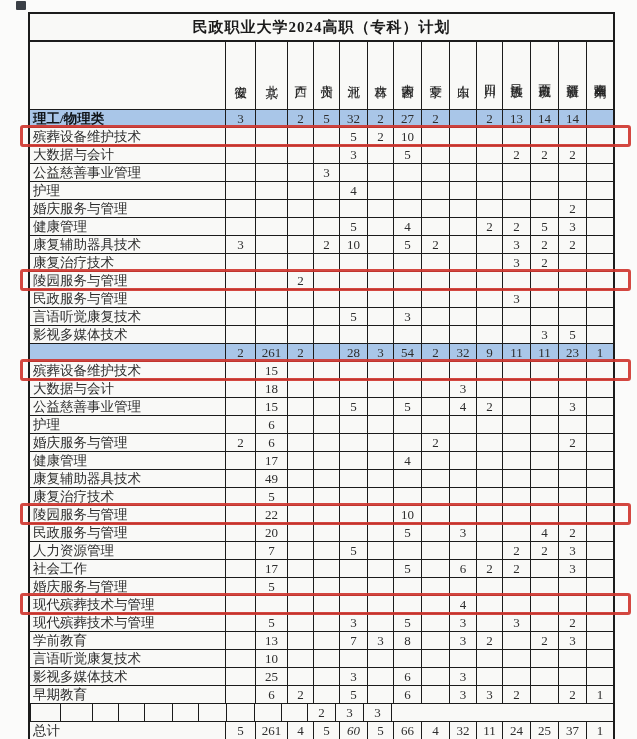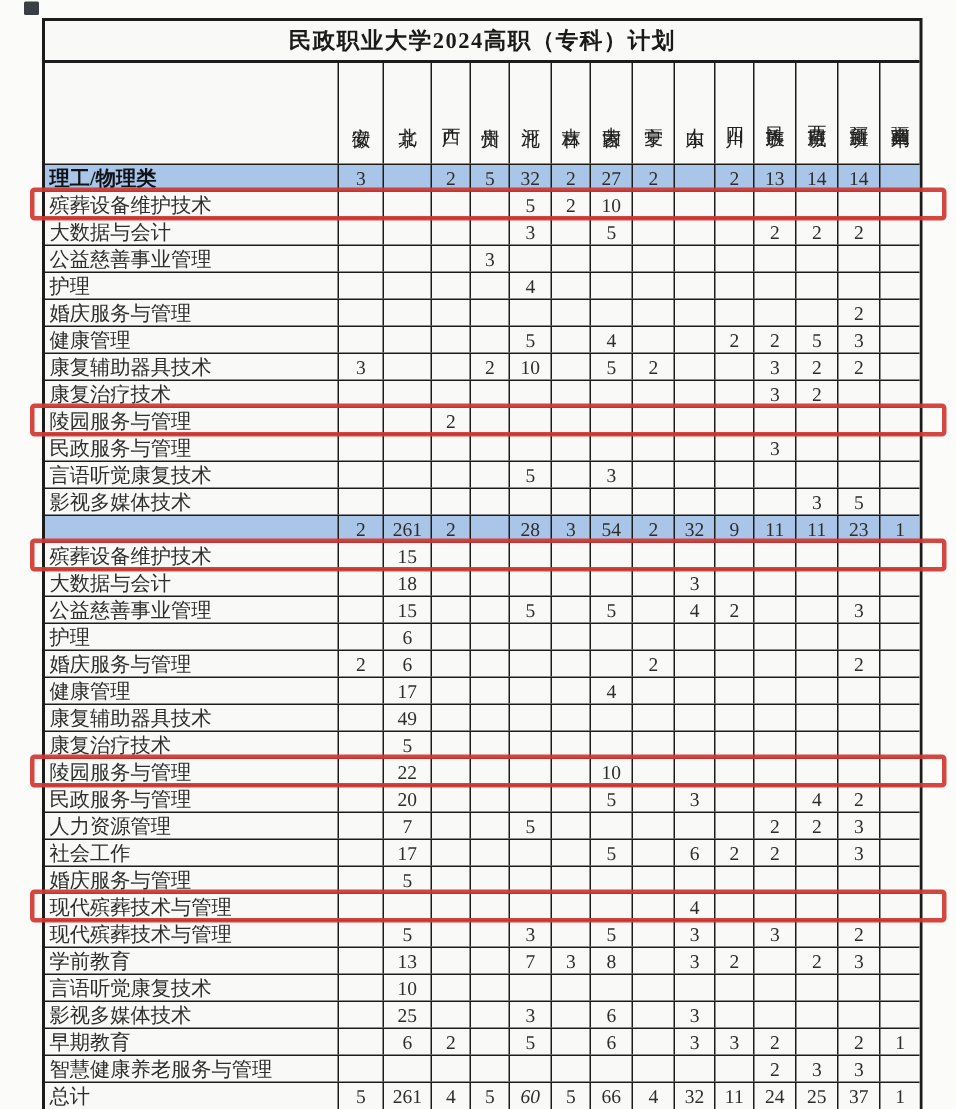--- a/index.html
+++ b/index.html
@@ -650,21 +650,20 @@
         <div class="num-cell" style="width: 28px;">6</div>
         <div class="num-cell" style="width: 28px;"></div>
         <div class="num-cell" style="width: 27px;">3</div>
         <div class="num-cell" style="width: 26px;">3</div>
         <div class="num-cell" style="width: 28px;">2</div>
         <div class="num-cell" style="width: 28px;"></div>
         <div class="num-cell" style="width: 28px;">2</div>
         <div class="num-cell" style="width: 27px;">1</div>
       </div>
       <div class="row">
-        <div class="label-cell" style="width: 195px;">智慧健康养老服务与管理</div>
         <div class="num-cell" style="width: 30px;"></div>
         <div class="num-cell" style="width: 32px;"></div>
         <div class="num-cell" style="width: 26px;"></div>
         <div class="num-cell" style="width: 26px;"></div>
         <div class="num-cell" style="width: 28px;"></div>
         <div class="num-cell" style="width: 26px;"></div>
         <div class="num-cell" style="width: 28px;"></div>
         <div class="num-cell" style="width: 28px;"></div>
         <div class="num-cell" style="width: 27px;"></div>
         <div class="num-cell" style="width: 26px;"></div>

